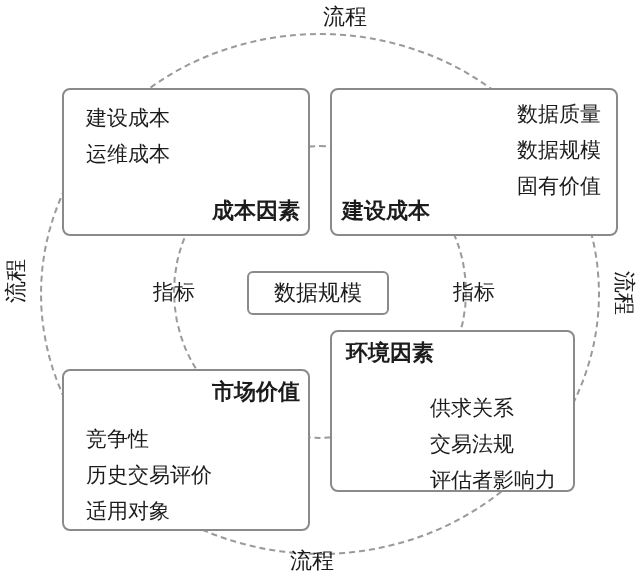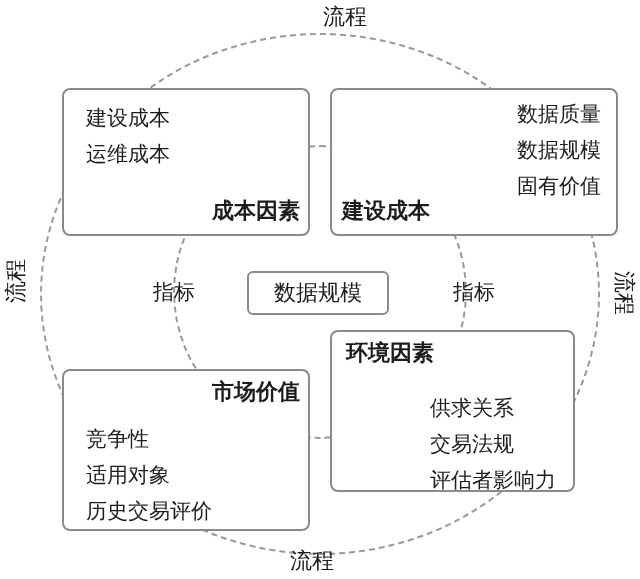--- a/index.html
+++ b/index.html
@@ -120,22 +120,22 @@
       <div>数据规模</div>
       <div>固有价值</div>
     </div>
     <div class="qtitle tr">建设成本</div>
   </div>
 
   <div class="qbox bl">
     <div class="qtitle bl">市场价值</div>
     <div class="items bl">
       <div>竞争性</div>
+      <div>历史交易评价</div>
       <div>适用对象</div>
-      <div>历史交易评价</div>
     </div>
   </div>
 
   <div class="qbox br">
     <div class="qtitle br">环境因素</div>
     <div class="items br">
       <div>供求关系</div>
       <div>交易法规</div>
       <div>评估者影响力</div>
     </div>

